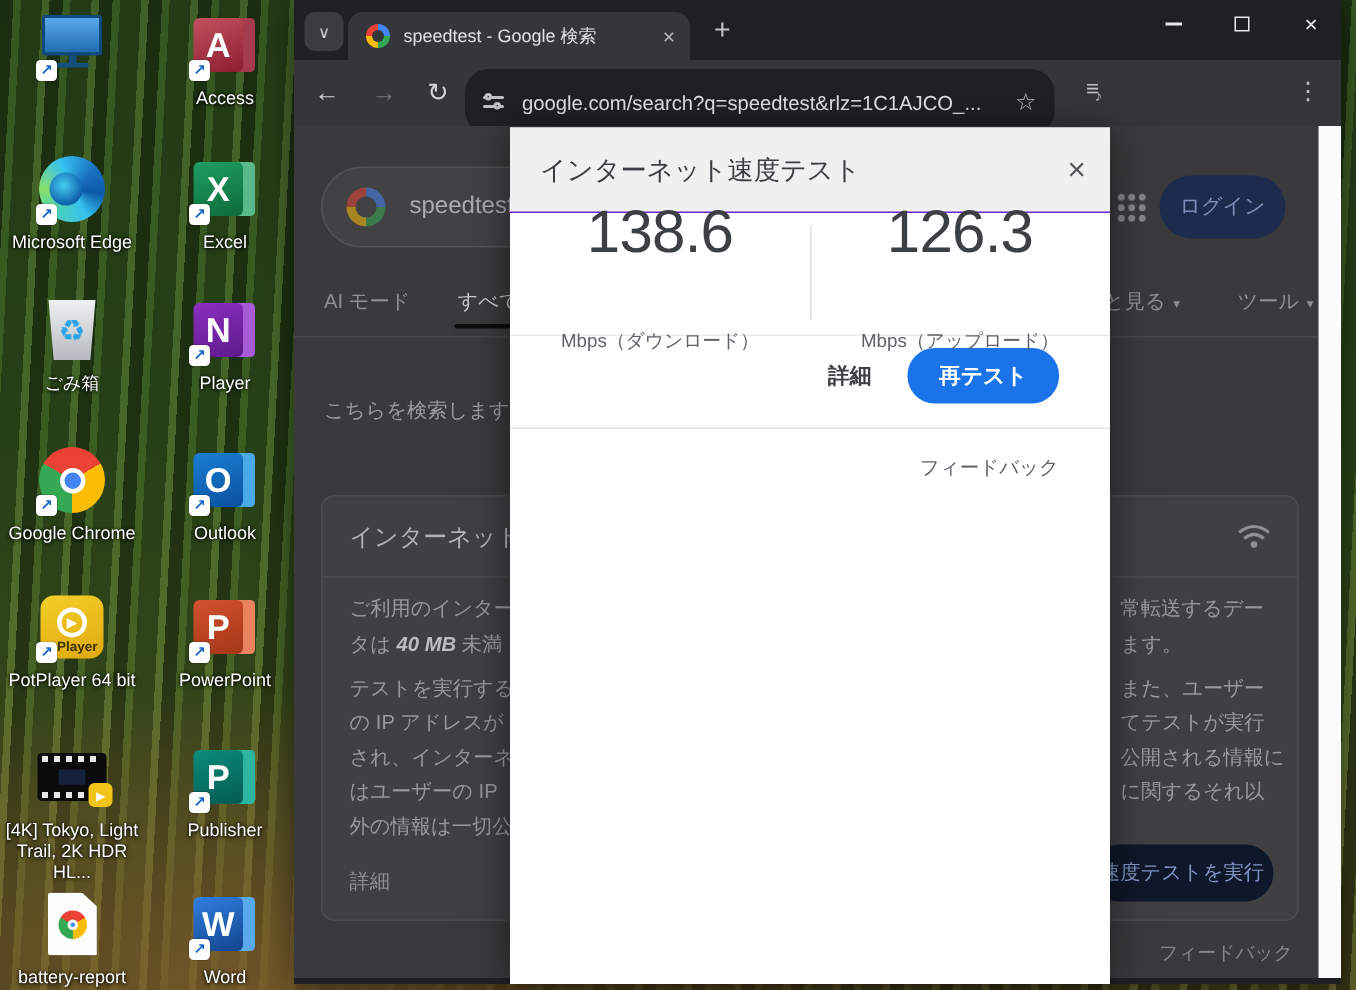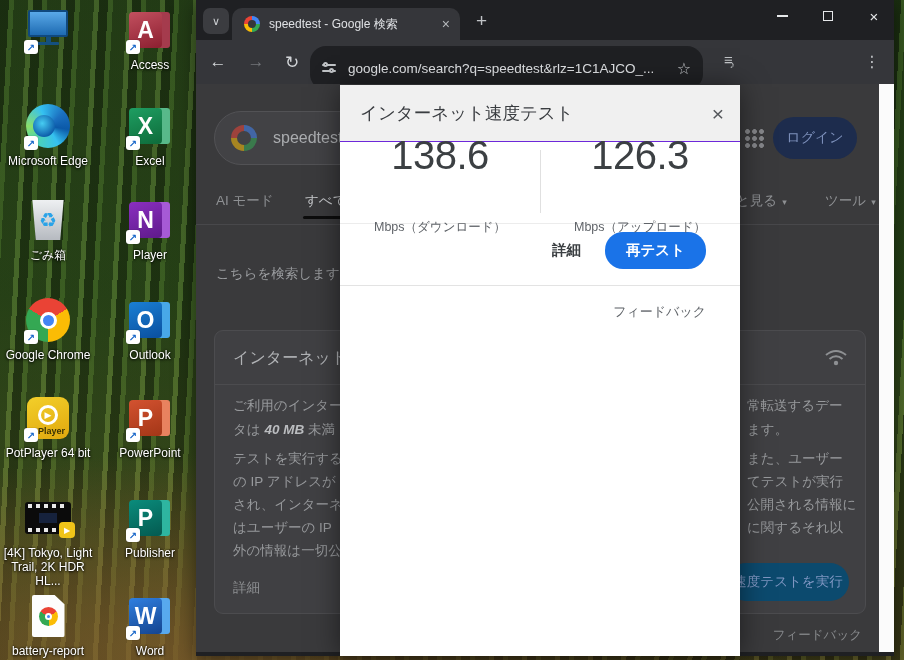--- a/index.html
+++ b/index.html
@@ -127,21 +127,21 @@
   .hint { position:absolute; left:20px; top:181px; font-size:13.5px; color:#9b9da0; }
   .pcard { position:absolute; left:18px; top:246px; width:652px; height:284px; border-radius:9px; background:#404043; border:1px solid #4c4c4f; }
   .pcard-head { position:absolute; left:0; right:0; top:0; height:54px; border-bottom:1px solid #4c4c4f; }
   .pcard-title { position:absolute; left:18px; top:17px; width:120px; font-size:16px; color:#b0b2b5; white-space:nowrap; overflow:hidden; }
   .wifi-ic { position:absolute; right:18px; top:18px; }
   .crow { position:absolute; font-size:13.5px; color:#97999c; white-space:nowrap; }
   .crow.left { left:18px; width:116px; overflow:hidden; }
   .crow.right { left:532px; }
   .crow .strong { color:#bbbdc0; font-weight:bold;font-style:italic; }
   .card-more { position:absolute; left:18px; top:248px; font-size:13.5px; color:#8d8f92; }
-  .run-btn { position:absolute; left:512px; top:232px; width:122px; height:38px; border-radius:19px; background:#0c4a6e;
+  .run-btn { position:absolute; left:512px; top:232px; width:122px; height:38px; border-radius:19px; background:#0f172a;
     color:#7f96c2; font-size:13.5px; display:flex; align-items:center; justify-content:center; white-space:nowrap; overflow:hidden; }
   .page-feedback { position:absolute; right:17px; top:543px; font-size:12.5px; color:#86888b; }
   
   .dialog { position:absolute; left:340px; top:85px; width:400px; height:571px; background:#fff;
     box-shadow:0 2px 26px rgba(0,0,0,.5); }
   .dlg-head { height:57px; background:#f0f0f0; border-bottom:1px solid #6d28d9; display:flex; align-items:center; padding:0 16px 0 20px;justify-content:space-between; }
   .dlg-title { font-size:17.5px; color:#3a3d41; flex:1; }
   .dlg-close { font-size:21px; color:#54575b; line-height:1; }
   .results { display:flex; height:82px; border-bottom:1px solid #ececec; position:relative; }
   .res-col { flex:1; display:flex; flex-direction:column; align-items:center; justify-content:center; padding-top:4px;gap:40px; }

